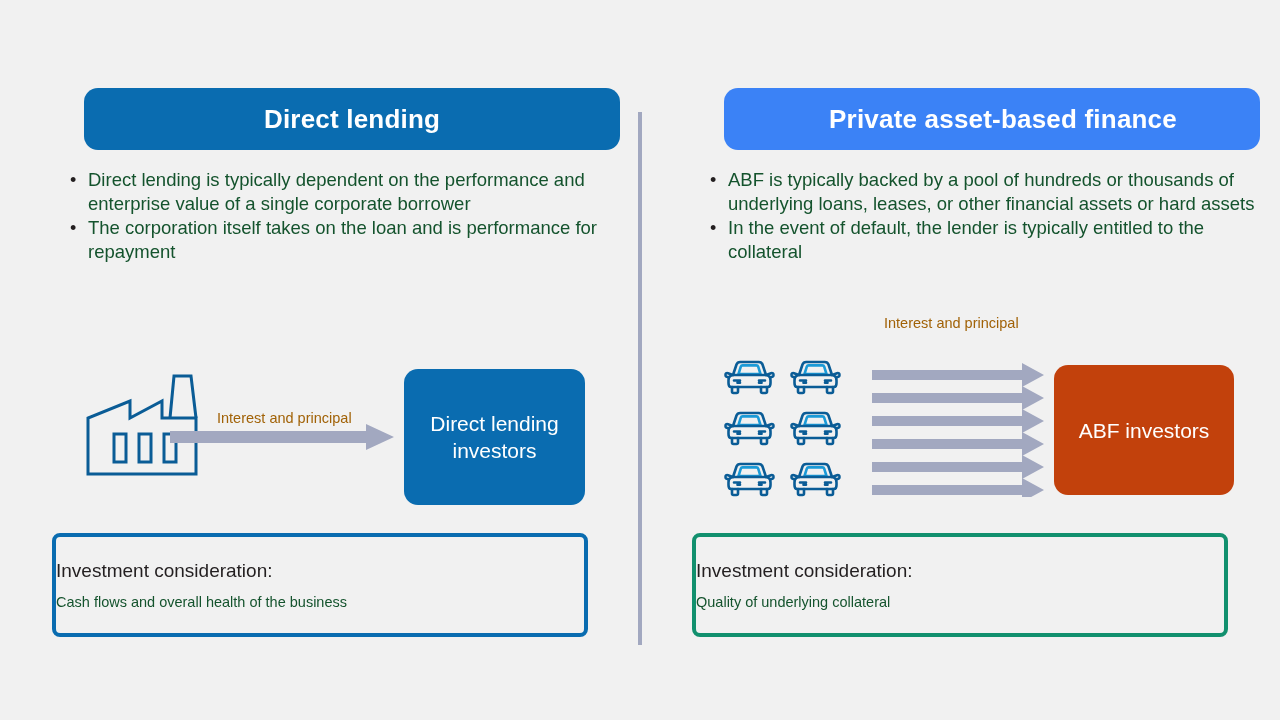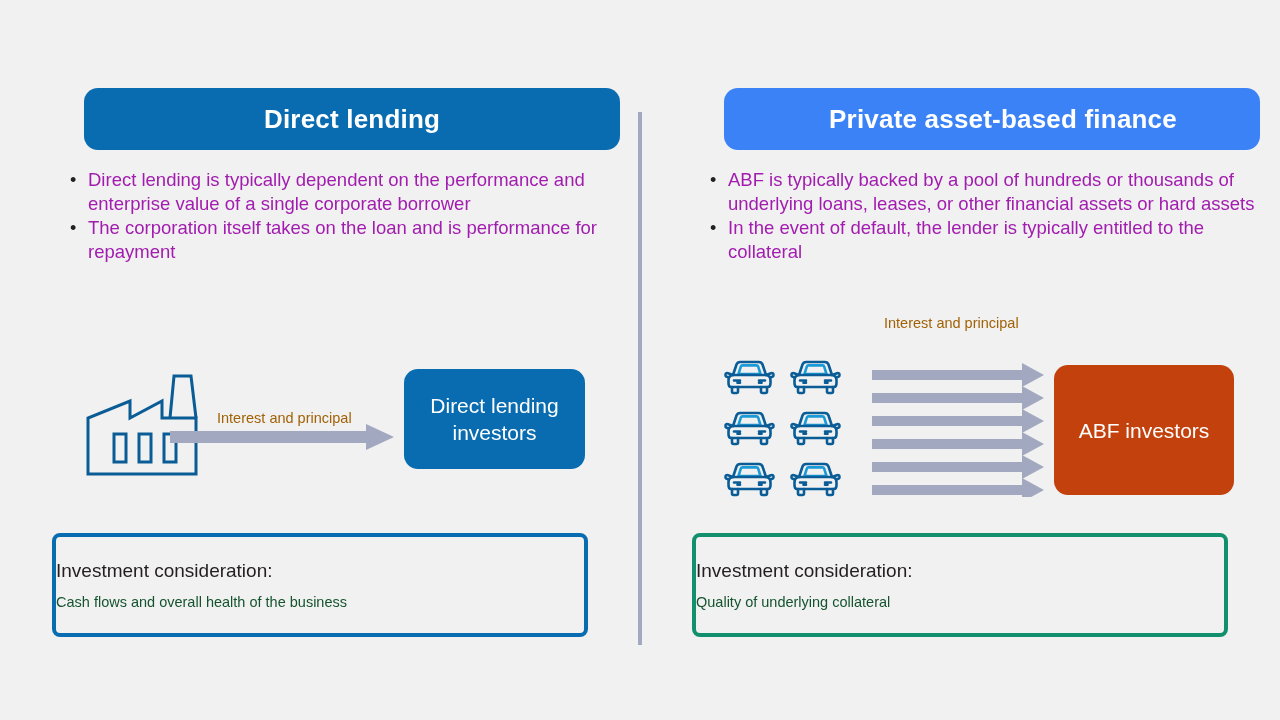--- a/index.html
+++ b/index.html
@@ -63,21 +63,21 @@
     width: 578px;
     margin: 0;
     padding: 0;
     list-style: none;
   }
   .bullets li {
     position: relative;
     padding-left: 26px;
     font-size: 18.5px;
     line-height: 24px;
-    color: #a21caf;
+    color: #14532d;
     margin-bottom: 0px;
   }
   .bullets li::before {
     content: "\2022";
     position: absolute;
     left: 8px;
     top: 0;
     font-size: 18px;
     line-height: 24px;
     color: #231f20;
@@ -116,21 +116,21 @@
     font-size: 21px;
     line-height: 27px;
     box-sizing: border-box;
     padding: 0 12px;
   }
   .investor-box.blue {
     background: #0a6cb0;
     left: 352px;
     top: 369px;
     width: 181px;
-    height: 100px;
+    height: 136px;
   }
   .investor-box.green {
     background: #c2410c;
     left: 362px;
     top: 365px;
     width: 180px;
     height: 130px;
   }
 
   

